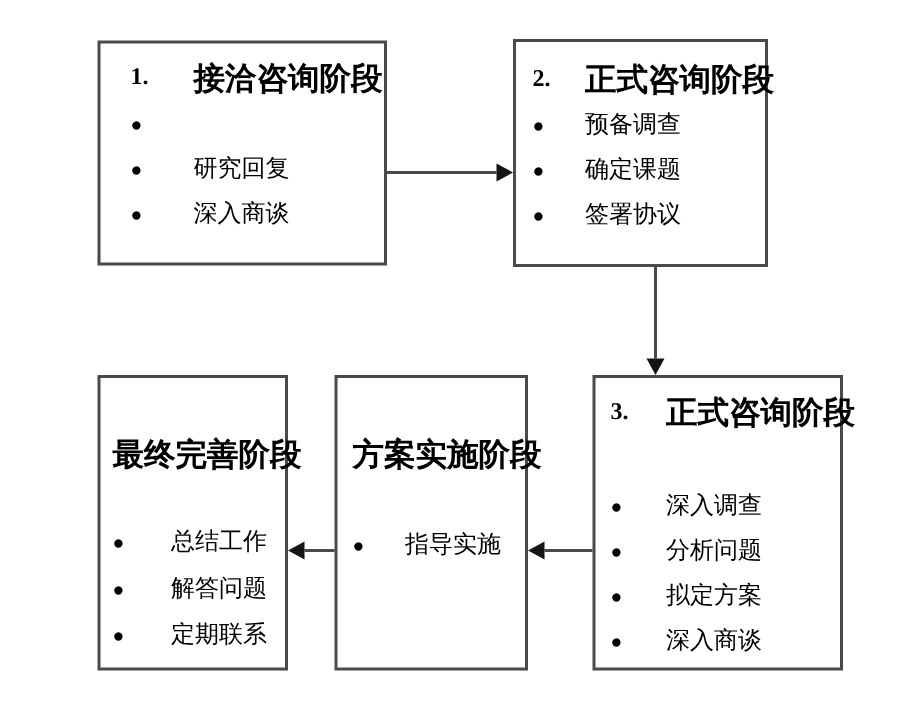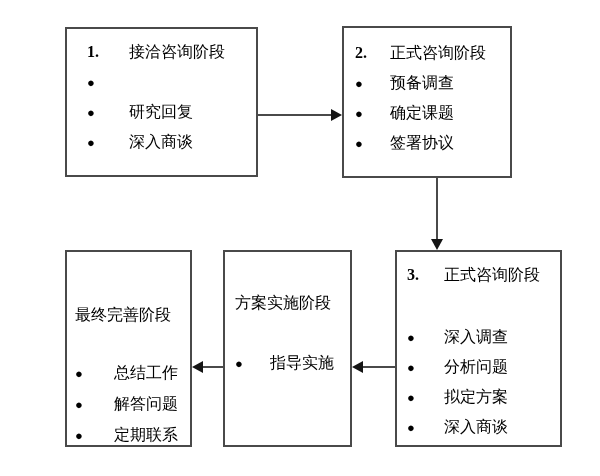--- a/index.html
+++ b/index.html
@@ -15,41 +15,41 @@
   .box {
     position: absolute;
     box-sizing: border-box;
     background: #ffffff;
     border: 2px solid #4a4a4a;
   }
   .row { display: flex; align-items: center; height: 30px; }
   .marker { flex: 0 0 auto; display: inline-block; }
   .num { width: 42px; font-weight: bold; font-size: 16px; }
   .bullet-glyph { width: 42px; font-size: 13px; line-height: 1; }
-  .box-title { font-weight: normal; font-size: 16px; white-space: nowrap; }
+  .box-title { font-weight: bold; font-size: 21px; white-space: nowrap; }
   .item-label { font-size: 16px; white-space: nowrap; }
 
   #box1 { left: 65px;  top: 27px;  width: 193px; height: 150px; padding: 8px 0 0 20px; }
   #box1 .num, #box1 .bullet-glyph { width: 42px; }
 
   #box2 { left: 342px; top: 26px;  width: 170px; height: 152px; padding: 10px 0 0 11px; }
   #box2 .num, #box2 .bullet-glyph { width: 35px; }
 
   #box3 { left: 395px; top: 250px; width: 167px; height: 197px; padding: 8px 0 0 10px; }
   #box3 .num, #box3 .bullet-glyph { width: 37px; }
   #box3 .item-row.first { margin-top: 32px; }
 
   #box4 { left: 223px; top: 250px; width: 129px; height: 197px; padding: 0 0 4px 10px; }
   #box4 .bullet-glyph { width: 35px; }
   #box4 .title-row { margin-top: 36px; }
   #box4 .item-row { margin-top: 30px; }
 
   #box5 { left: 65px;  top: 250px; width: 127px; height: 197px; padding: 0 0 0 8px; }
   #box5 .bullet-glyph { width: 39px; }
-  #box5 .title-row { margin-top: 48px; }
+  #box5 .title-row { margin-top: 36px; }
   #box5 .item-row { height: 31px; }
   #box5 .item-row.first { margin-top: 28px; }
 
   .arrow-line { position: absolute; background: #4a4a4a; }
   #a1-line { left: 257px; top: 114px; width: 74px; height: 2px; }
   #a2-line { left: 436px; top: 178px; width: 2px;  height: 61px; }
   #a3-line { left: 363px; top: 366px; width: 32px; height: 2px; }
   #a4-line { left: 203px; top: 366px; width: 20px; height: 2px; }
 
   .arrow-head { position: absolute; width: 0; height: 0; }

